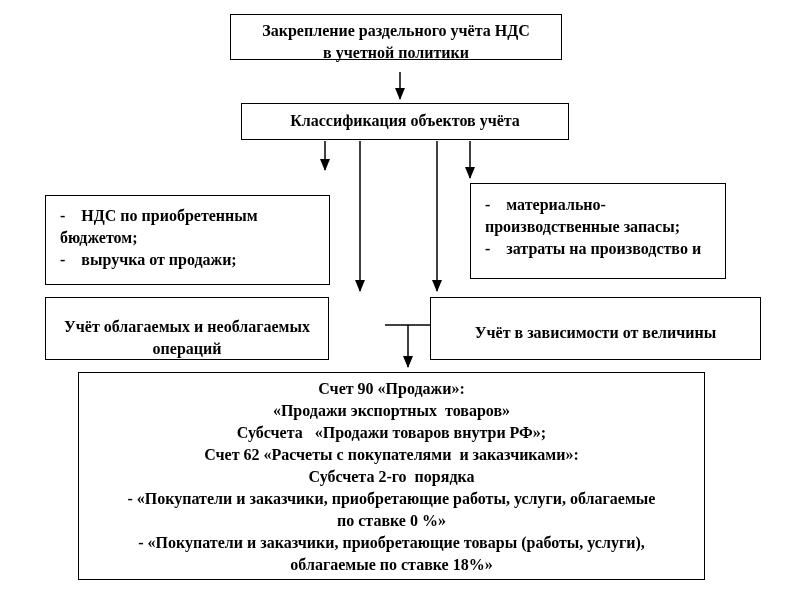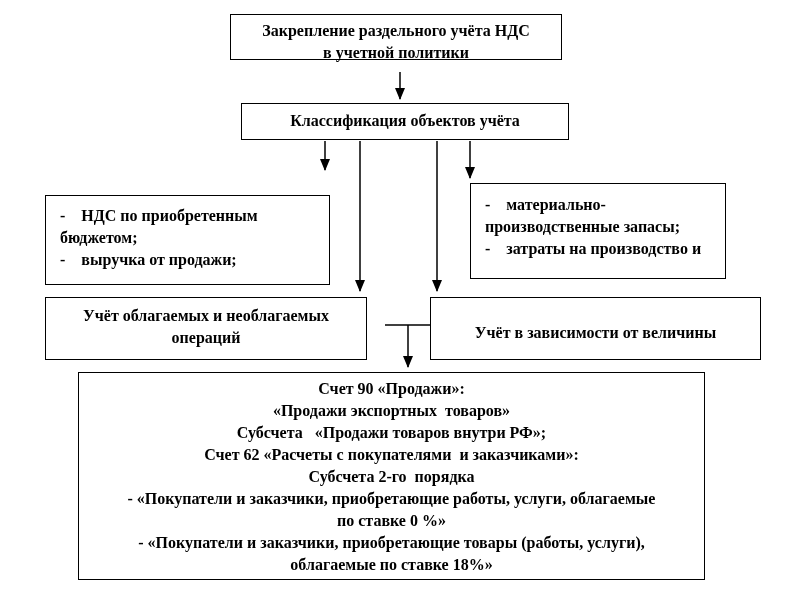--- a/index.html
+++ b/index.html
@@ -71,21 +71,21 @@
     <div class="line">бюджетом;</div>
     <div class="line">-    выручка от продажи;</div>
   </div>
 
   <div class="box leftalign" style="left:470px;top:183px;width:256px;height:96px;padding:10px 8px 0 14px;">
     <div class="line">-    материально-</div>
     <div class="line">производственные запасы;</div>
     <div class="line">-    затраты на производство и</div>
   </div>
 
-  <div class="box center" style="left:45px;top:297px;width:322px;height:63px;padding-top:7px;">
+  <div class="box center" style="left:45px;top:297px;width:284px;height:63px;padding-top:18px;">
     <div class="line">Учёт облагаемых и необлагаемых</div>
     <div class="line">операций</div>
   </div>
 
   <div class="box center" style="left:430px;top:297px;width:331px;height:63px;padding-top:24px;">
     <div class="line">Учёт в зависимости от величины</div>
   </div>
 
   <div class="box center" style="left:78px;top:372px;width:627px;height:208px;padding-top:5px;">
     <div class="line">Счет 90 «Продажи»:</div>

